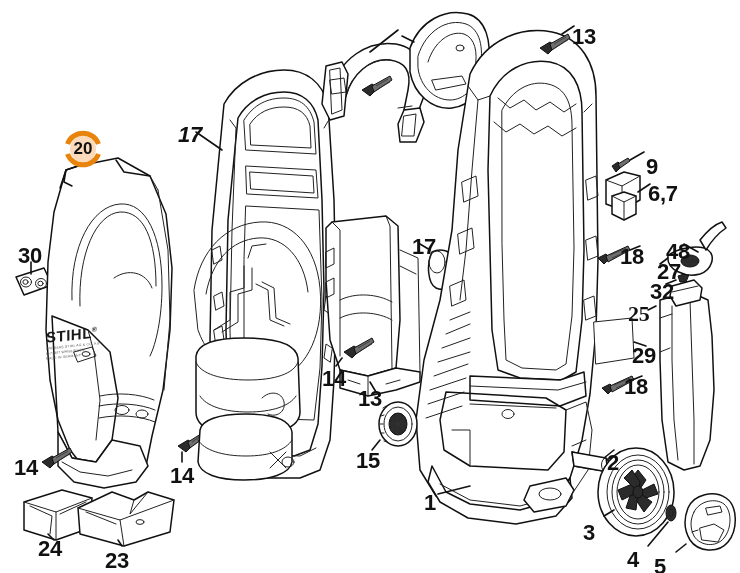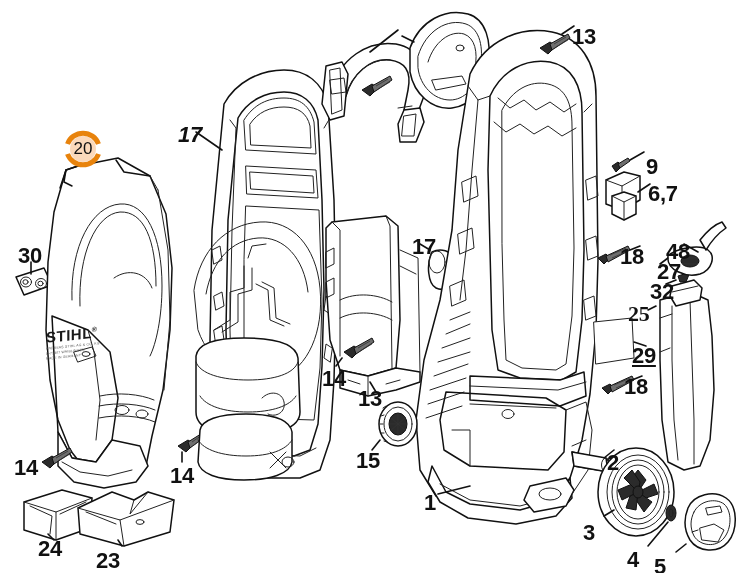--- a/index.html
+++ b/index.html
@@ -7,21 +7,21 @@
   body{font-family:"Liberation Sans",sans-serif;}
   #stage{position:relative;width:740px;height:573px;background:#ffffff;overflow:hidden;}
   #art{position:absolute;left:0;top:0;width:740px;height:573px;}
   .callout{position:absolute;font-family:"Liberation Sans",sans-serif;font-weight:bold;
            font-size:22px;color:#111111;line-height:1;white-space:nowrap;
            letter-spacing:-0.3px;}
   .hl-wrap{position:absolute;width:42px;height:42px;}
   .hl-ring{position:absolute;left:0;top:0;width:42px;height:42px;}
   .hl-num{position:absolute;left:0;top:0;width:42px;height:42px;
           display:flex;align-items:center;justify-content:center;
-          font-family:"Liberation Sans",sans-serif;font-weight:normal;font-size:17px;color:#111;}
+          font-family:"Liberation Sans",sans-serif;font-weight:bold;font-size:17px;color:#111;}
   .stihl-logo{position:absolute;}
   .stihl-txt{font-family:"Liberation Sans",sans-serif;font-weight:bold;font-size:15px;
              color:#1a1a1a;letter-spacing:0.5px;transform:skewY(-6deg);}
   .stihl-reg{font-size:7px;vertical-align:super;font-weight:bold;}
   .stihl-sub{font-family:"Liberation Sans",sans-serif;font-size:3.4px;color:#555;
              transform:skewY(-6deg);line-height:1.5;margin-top:1px;letter-spacing:.2px;}
 </style>
 </head>
 <body>
 
@@ -461,37 +461,37 @@
       <path d="M5.5 16 A16.5 16.5 0 0 1 36.5 16" fill="none" stroke="#E8830C" stroke-width="5" stroke-linecap="butt"></path>
       <path d="M5.5 26 A16.5 16.5 0 0 0 36.5 26" fill="none" stroke="#E8830C" stroke-width="5" stroke-linecap="butt"></path>
     </svg>
     <div class="hl-num">20</div>
   </div>
 
   <div id="callout-layer">
       <div class="callout" style="left: 18px; top: 245px;">30</div>
       <div class="callout" style="left: 14px; top: 457px;">14</div>
       <div class="callout" style="left: 38px; top: 538px;">24</div>
-      <div class="callout" style="left: 96px; top: 550px;">23</div>
+      <div class="callout" style="left: 105px; top: 550px;">23</div>
       <div class="callout" style="left: 170px; top: 465px;">14</div>
       <div class="callout" style="left: 178px; top: 124px; font-style: italic;">17</div>
       <div class="callout" style="left: 322px; top: 368px;">14</div>
       <div class="callout" style="left: 358px; top: 388px;">13</div>
       <div class="callout" style="left: 412px; top: 236px;">17</div>
       <div class="callout" style="left: 356px; top: 450px;">15</div>
       <div class="callout" style="left: 424px; top: 492px;">1</div>
       <div class="callout" style="left: 572px; top: 26px;">13</div>
       <div class="callout" style="left: 646px; top: 156px;">9</div>
       <div class="callout" style="left: 648px; top: 183px;">6,7</div>
       <div class="callout" style="left: 620px; top: 246px;">18</div>
       <div class="callout" style="left: 666px; top: 241px;">48</div>
       <div class="callout" style="left: 657px; top: 261px;">27</div>
       <div class="callout" style="left: 650px; top: 281px;">32</div>
       <div class="callout" style="left: 628px; top: 303px; font-family: Liberation Serif, serif;">25</div>
-      <div class="callout" style="left: 632px; top: 345px; text-decoration: underline;">29</div>
+      <div class="callout" style="left: 632px; top: 345px;">29</div>
       <div class="callout" style="left: 624px; top: 376px;">18</div>
       <div class="callout" style="left: 607px; top: 452px;">2</div>
       <div class="callout" style="left: 583px; top: 522px;">3</div>
       <div class="callout" style="left: 627px; top: 549px;">4</div>
       <div class="callout" style="left: 654px; top: 556px;">5</div>
     </div>
 
 </div>
 
 </body></html>

